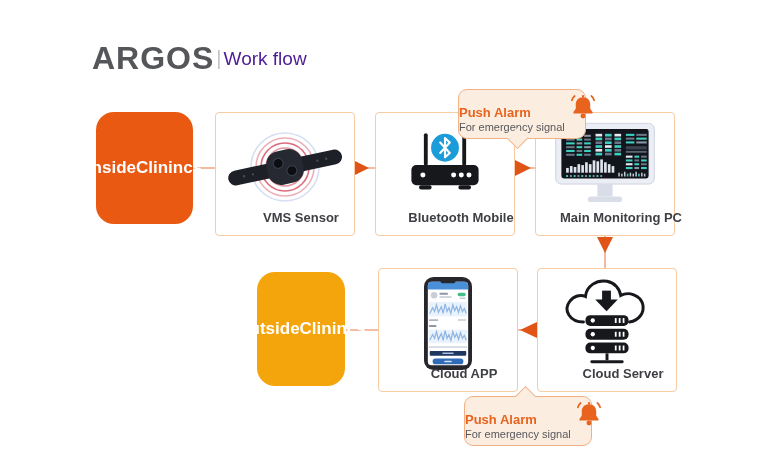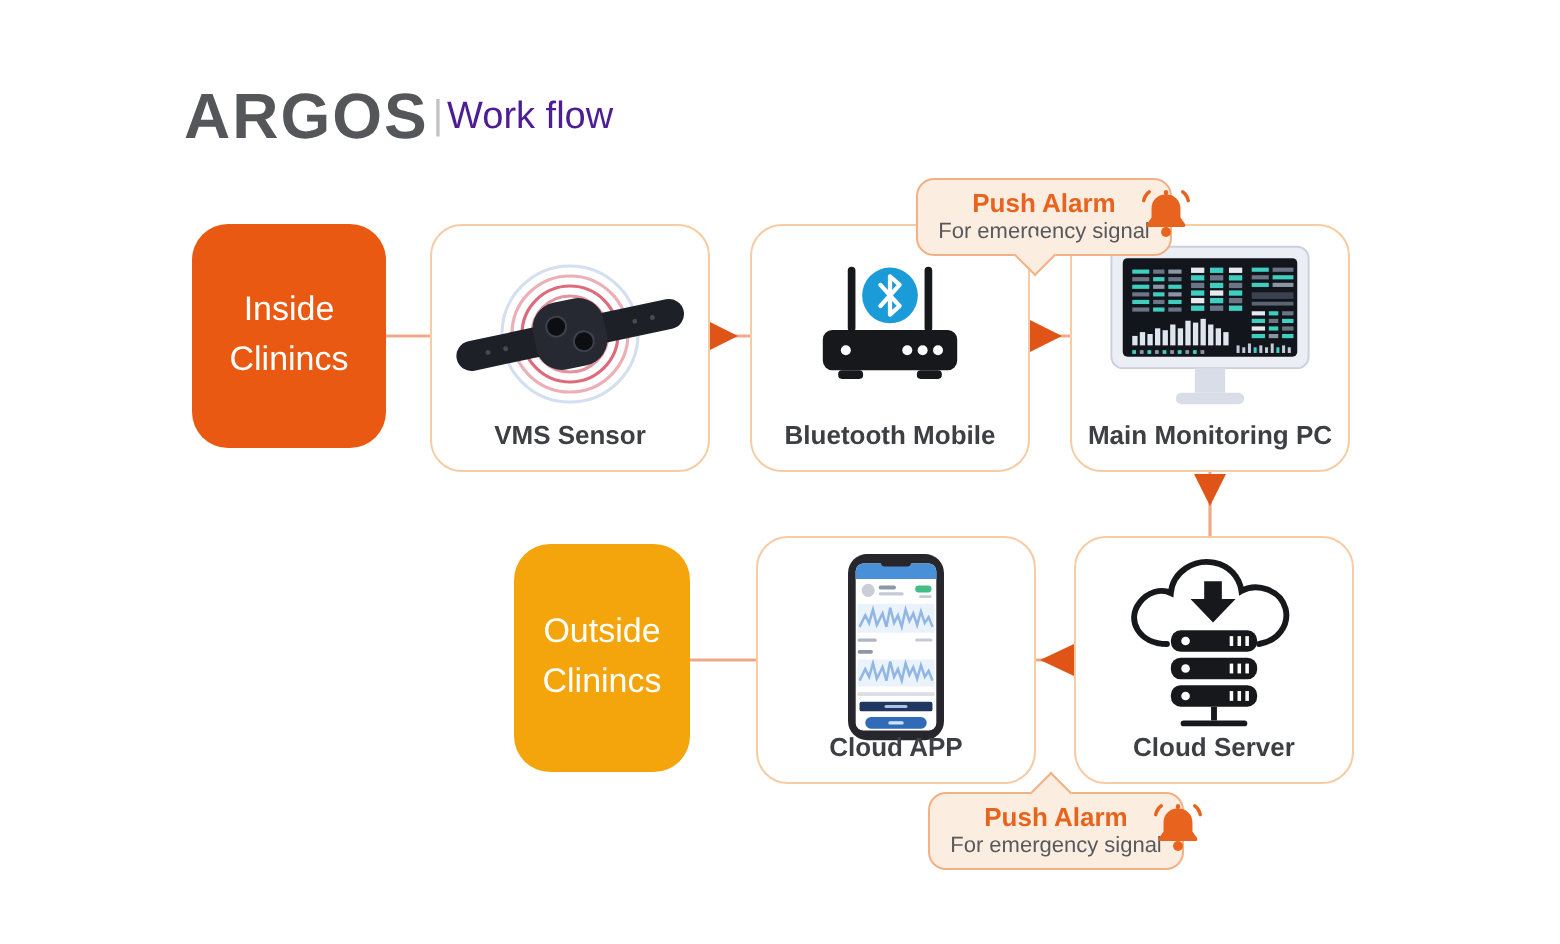--- a/index.html
+++ b/index.html
@@ -8,45 +8,45 @@
     font-family:"Liberation Sans", sans-serif;
     --inside-box:#E95912; --outside-box:#F4A50B; --node-border:#F7CBA4;
     --line:#F0A987; --arrow:#E05417; --badge-bg:#FCEDE1; --badge-border:#F2B185;
     --alarm-text:#E8641E; --bluetooth-blue:#1B9CD8;
   }
   .header{position:absolute;left:92px;top:40px;display:flex;align-items:center;gap:2px;}
   .brand{font-size:32px;font-weight:bold;color:#55565A;letter-spacing:1px;}
   .divider{font-size:20px;color:#C2C3C7;}
   .subtitle{font-size:19px;color:#4c1d95;}
   .zone{
-    position:absolute;border-radius:18px;color:#fff;font-weight:normal;font-size:17px;
-    display:flex;flex-direction:column;align-items:center;justify-content:center;
+    position:absolute;border-radius:18px;color:#fff;font-weight:bold;font-size:17px;
+    display:flex;flex-direction:row;align-items:center;justify-content:center;
     line-height:1.45;text-align:center;z-index:2;
   }
   .zone.inside{left:96px;top:112px;width:97px;height:112px;background:var(--inside-box);}
   .zone.outside{left:257px;top:272px;width:88px;height:114px;background:var(--outside-box);}
   .node{
     position:absolute;width:140px;height:124px;background:#fff;
-    border:1.5px solid var(--node-border);border-radius:16px;z-index:2;box-sizing:border-box;
+    border:1.5px solid var(--node-border);border-radius:4px;z-index:2;box-sizing:border-box;padding-left:16px;
   }
   .node .icon{position:absolute;left:50%;transform:translateX(-50%);}
   .node .label{
     position:absolute;bottom:10px;width:100%;text-align:center;
     font-size:13px;font-weight:600;color:#3E3F44;white-space:nowrap;
   }
   #node-vms{left:215px;top:112px;} #node-vms .icon{top:14px;}
   #node-gateway{left:375px;top:112px;} #node-gateway .icon{top:16px;}
   #node-pc{left:535px;top:112px;} #node-pc .icon{top:8px;}
   #node-mobile{left:378px;top:268px;} #node-mobile .icon{top:7px;}
   #node-cloud{left:537px;top:268px;} #node-cloud .icon{top:8px;}
   .connectors{position:absolute;left:0;top:0;z-index:1;}
   .badge{
     position:absolute;width:128px;background:var(--badge-bg);
     border:1.5px solid var(--badge-border);border-radius:9px;
-    text-align:center;padding:4px 0 5px;z-index:5;box-sizing:border-box;
+    text-align:left;padding:15px 0 5px;z-index:5;box-sizing:border-box;
   }
   .badge.top{left:458px;top:89px;}
   .badge.bottom{left:464px;top:396px;}
   .badge-title{font-size:13px;font-weight:bold;color:var(--alarm-text);}
   .badge-sub{font-size:11px;color:#57585C;margin-top:1px;}
   .tail{position:absolute;width:14px;height:14px;background:var(--badge-bg);transform:rotate(45deg);}
   .tail.down{bottom:-8px;left:51px;border-right:1.5px solid var(--badge-border);border-bottom:1.5px solid var(--badge-border);}
   .tail.up{top:-8px;left:53px;border-left:1.5px solid var(--badge-border);border-top:1.5px solid var(--badge-border);}
   .bell{position:absolute;right:-13px;top:2px;}
 </style>

